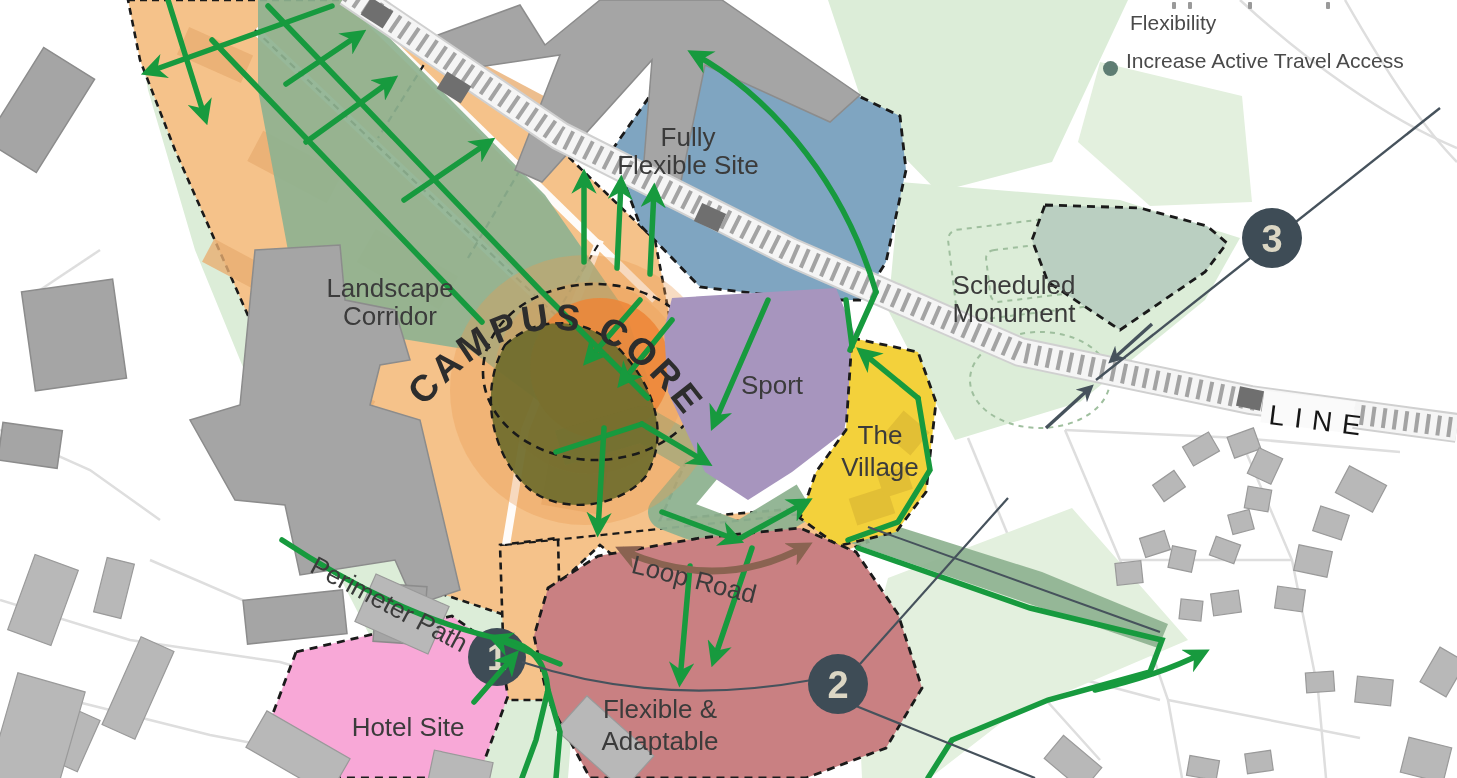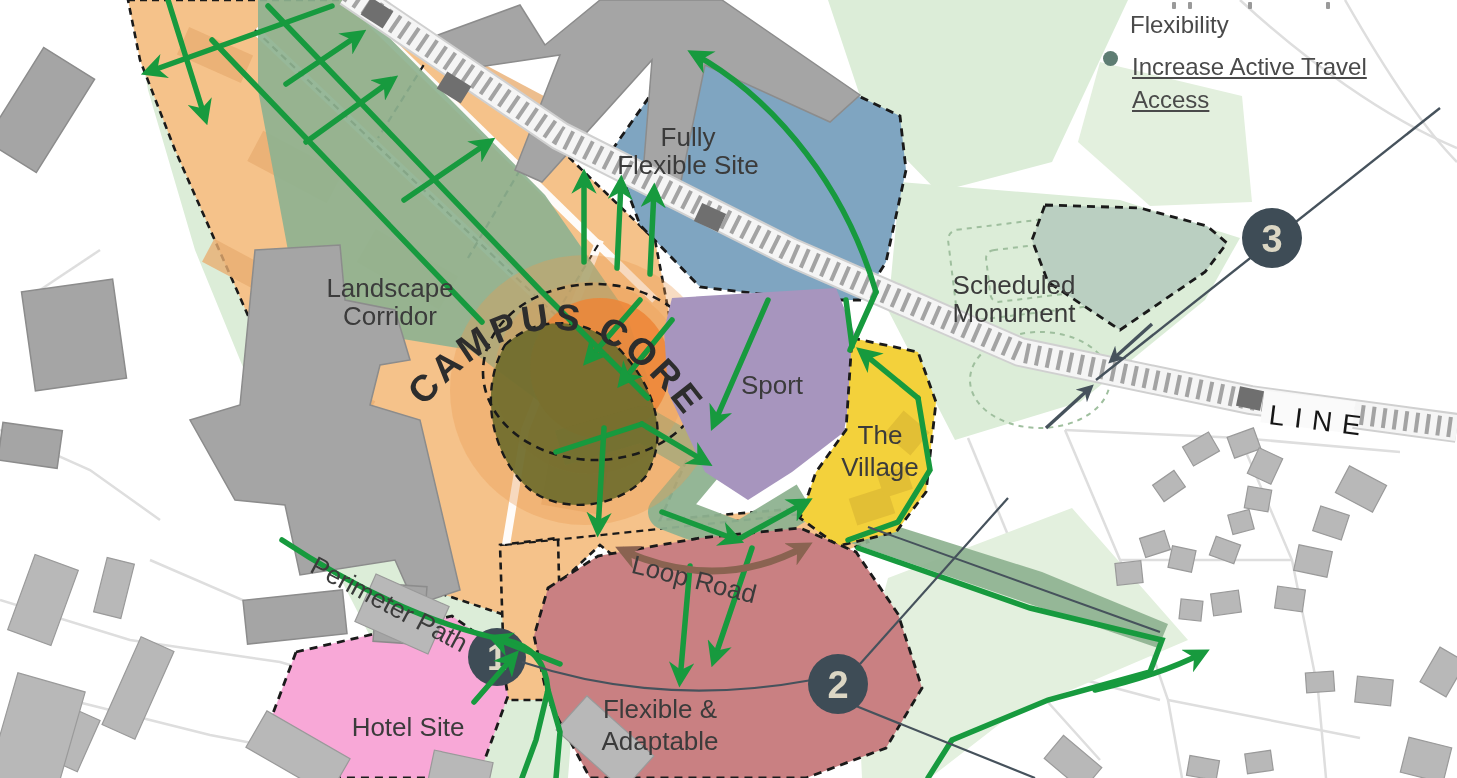--- a/index.html
+++ b/index.html
@@ -2,22 +2,22 @@
 <html style="--orange: #F5C28A; --orange-building: #E9AE72; --core-outer: #EC9A50; --core-inner: #ED8637; --olive: #6F6C2D; --sage: #8EB290; --sage-monument: #BACFC1; --green-light: #DCEDD8; --green-field: #E3F0DE; --blue: #7FA5C1; --purple: #A795BE; --yellow: #F3D13B; --yellow-building: #E0BC35; --pink: #F8A8D7; --red: #C98082; --green-path: #179A3E; --brown: #8A6351; --slate: #46525C; --circle-fill: #3E4C56; --cream: #DCD7C4; --text: #3B3B3B; --rail-text: #161616; --gray-building: #A5A5A5; --house: #B8B8B8; --road: #DEDEDE; --legend-bullet: #5E7D73; --legend-text: #4A4A4A;"><head>
 <meta charset="utf-8">
 <style>
   html,body{margin:0;padding:0;background:#ffffff;}
   .stage{position:relative;width:1457px;height:778px;overflow:hidden;
          font-family:"Liberation Sans", sans-serif;background:#ffffff;}
   .stage svg{position:absolute;inset:0;}
   svg text{font-family:"Liberation Sans", sans-serif;}
   .zone-label{fill:var(--text);font-size:26px;}
   .legend{position:absolute;top:0;left:1096px;width:340px;color:var(--legend-text);
-          font-size:24px;line-height:1.35;}
-  .legend-row{display:flex;align-items:flex-start;gap:14px;text-decoration:underline;}
+          font-size:21px;line-height:1.35;}
+  .legend-row{display:flex;align-items:flex-end;gap:8px;}
   .legend-clip{height:9px;overflow:hidden;position:relative;margin-left:34px;}
   .frag{position:absolute;top:2px;height:7px;width:4px;background:#9a9a9a;border-radius:1px;}
   .legend-text-indent{margin-left:34px;}
   .bullet{width:15px;height:15px;border-radius:50%;background:var(--legend-bullet);
           flex:0 0 15px;margin-left:7px;}
 </style>
 </head>
 <body>
 
 <div class="stage">

